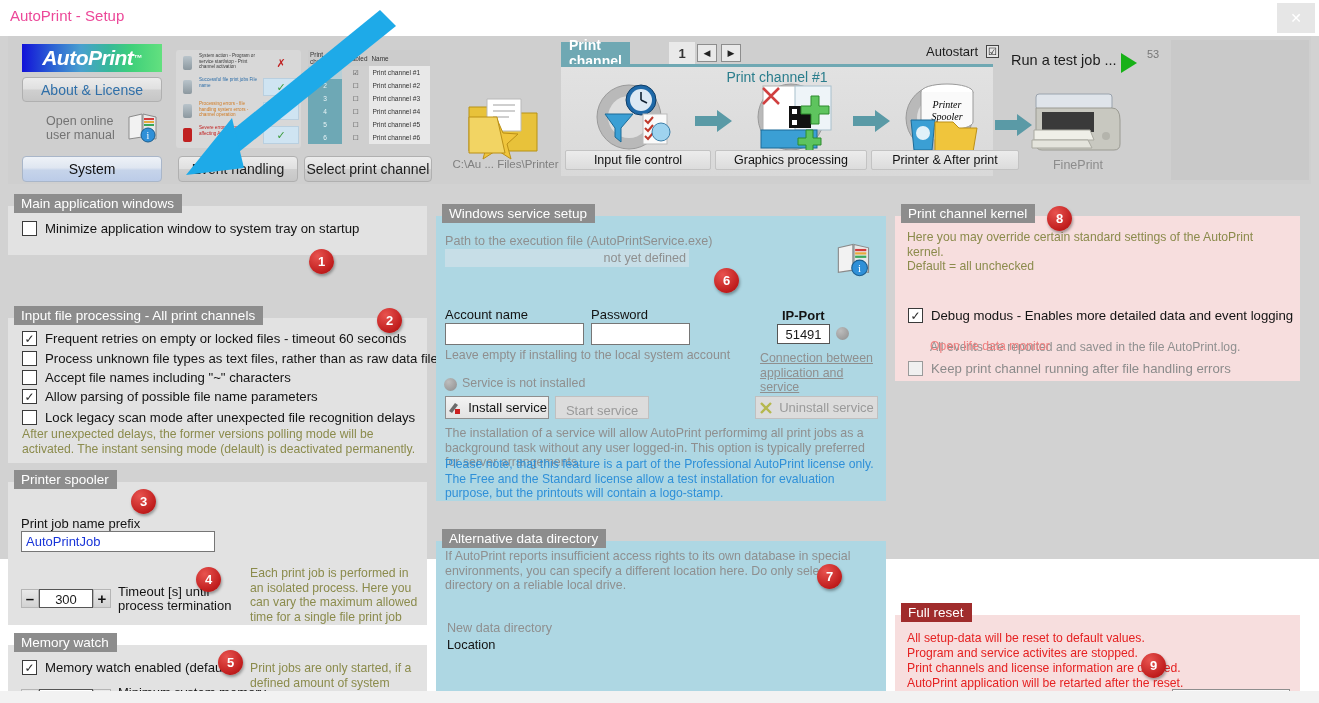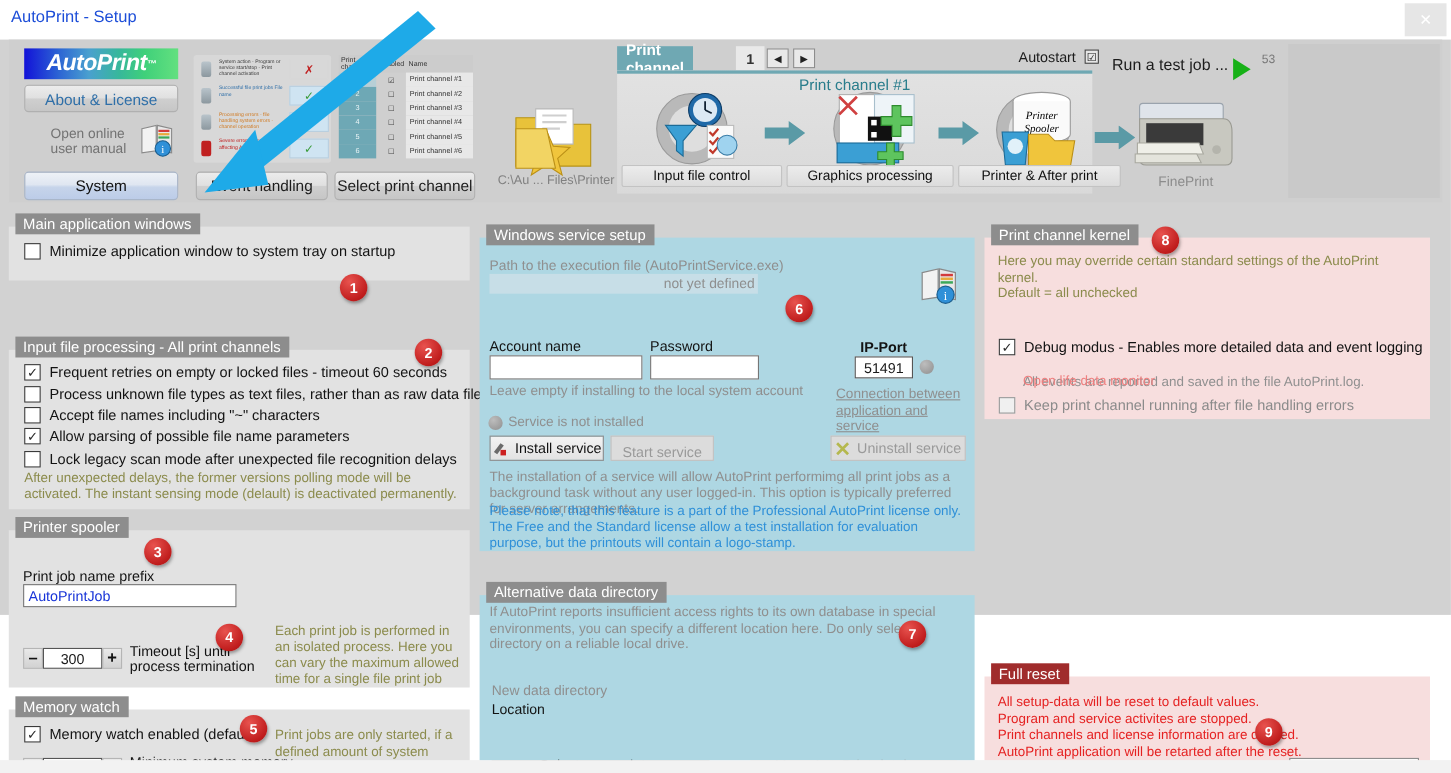--- a/index.html
+++ b/index.html
@@ -11,21 +11,21 @@
     font-family: "Liberation Sans", sans-serif;
   }
 
   
   #titlebar {
     position: absolute; left: 0; top: 0; width: 1319px; height: 36px;
     background: #ffffff;
   }
   #title-text {
     position: absolute; left: 10px; top: 7px;
-    font-size: 15px; color: #1d4ed8;
+    font-size: 15px; color: #ec4899;
     font-family: "Liberation Sans", sans-serif;
   }
   #close-btn {
     position: absolute; right: 4px; top: 3px; width: 38px; height: 30px;
     background: #e6e6e6; color: #ffffff; font-size: 14px;
     display: flex; align-items: center; justify-content: center;
   }
 
   
   #app {

